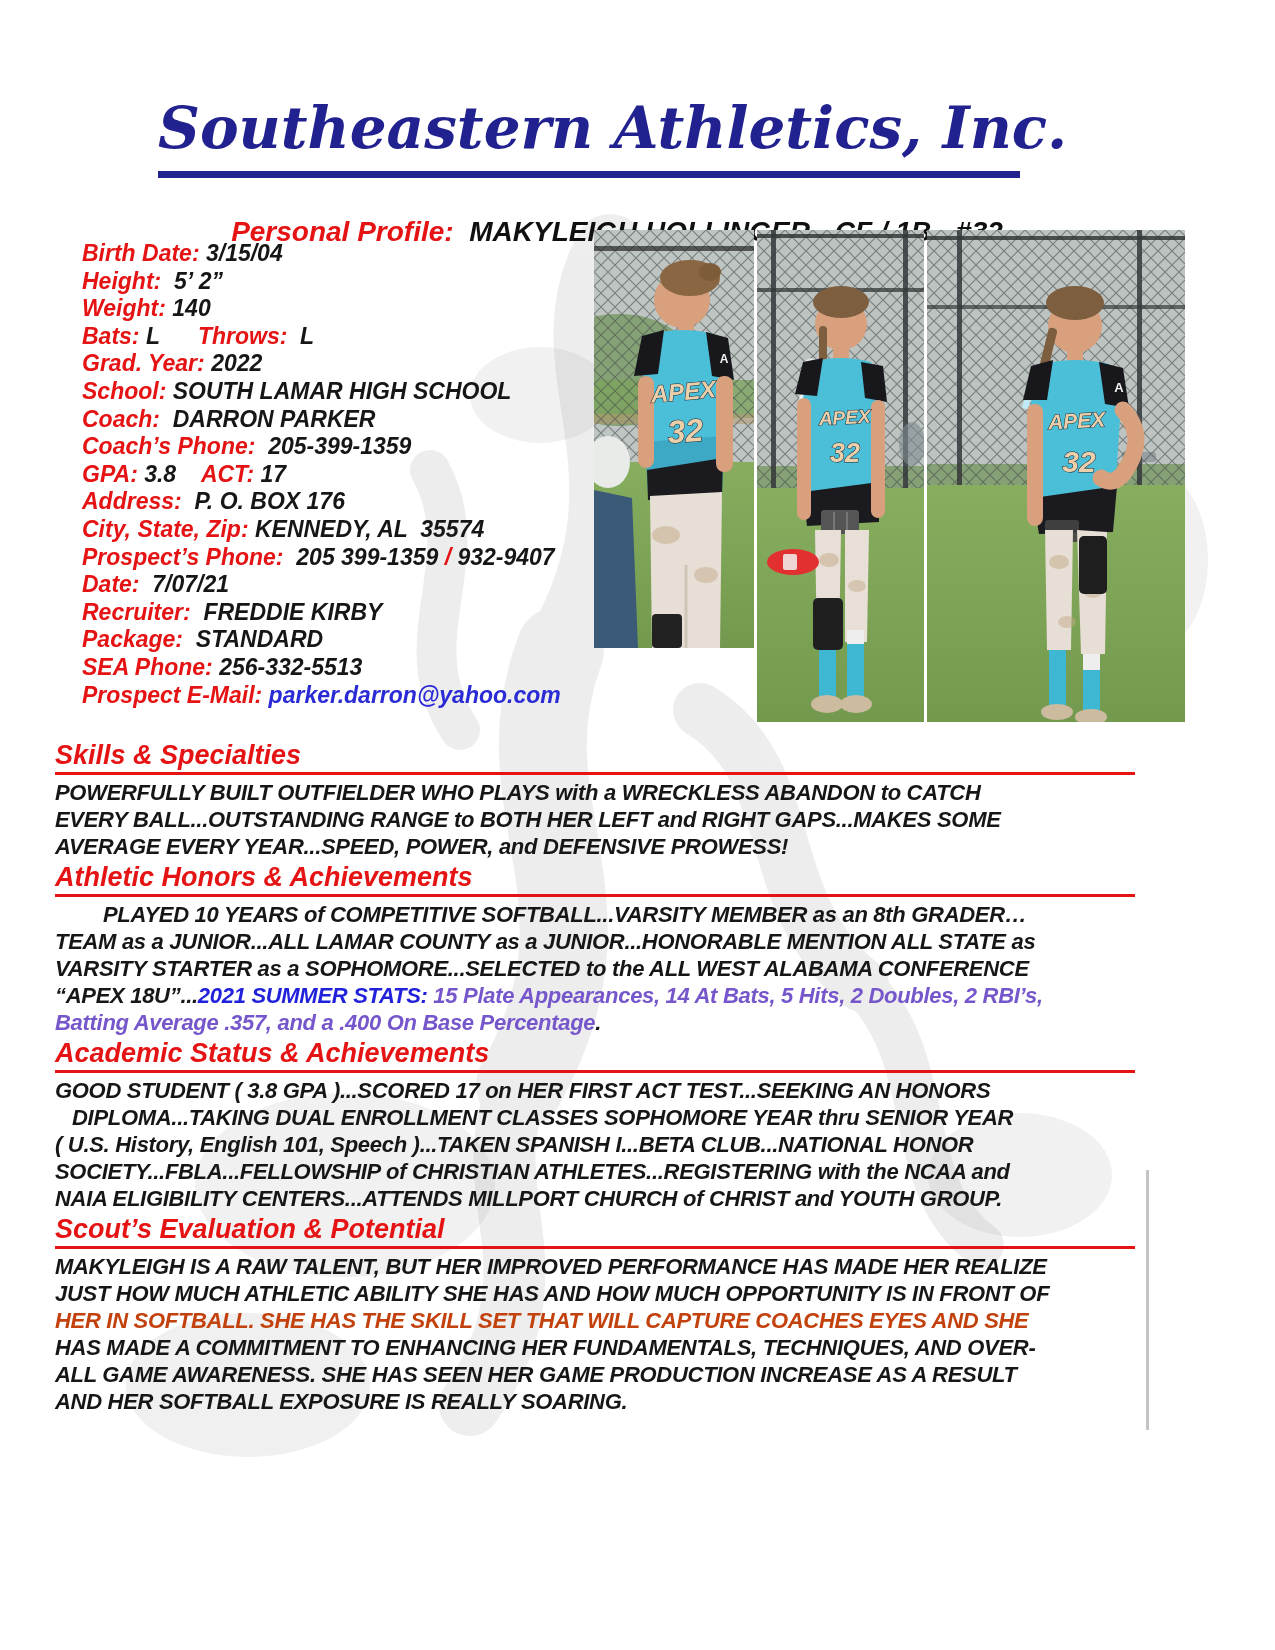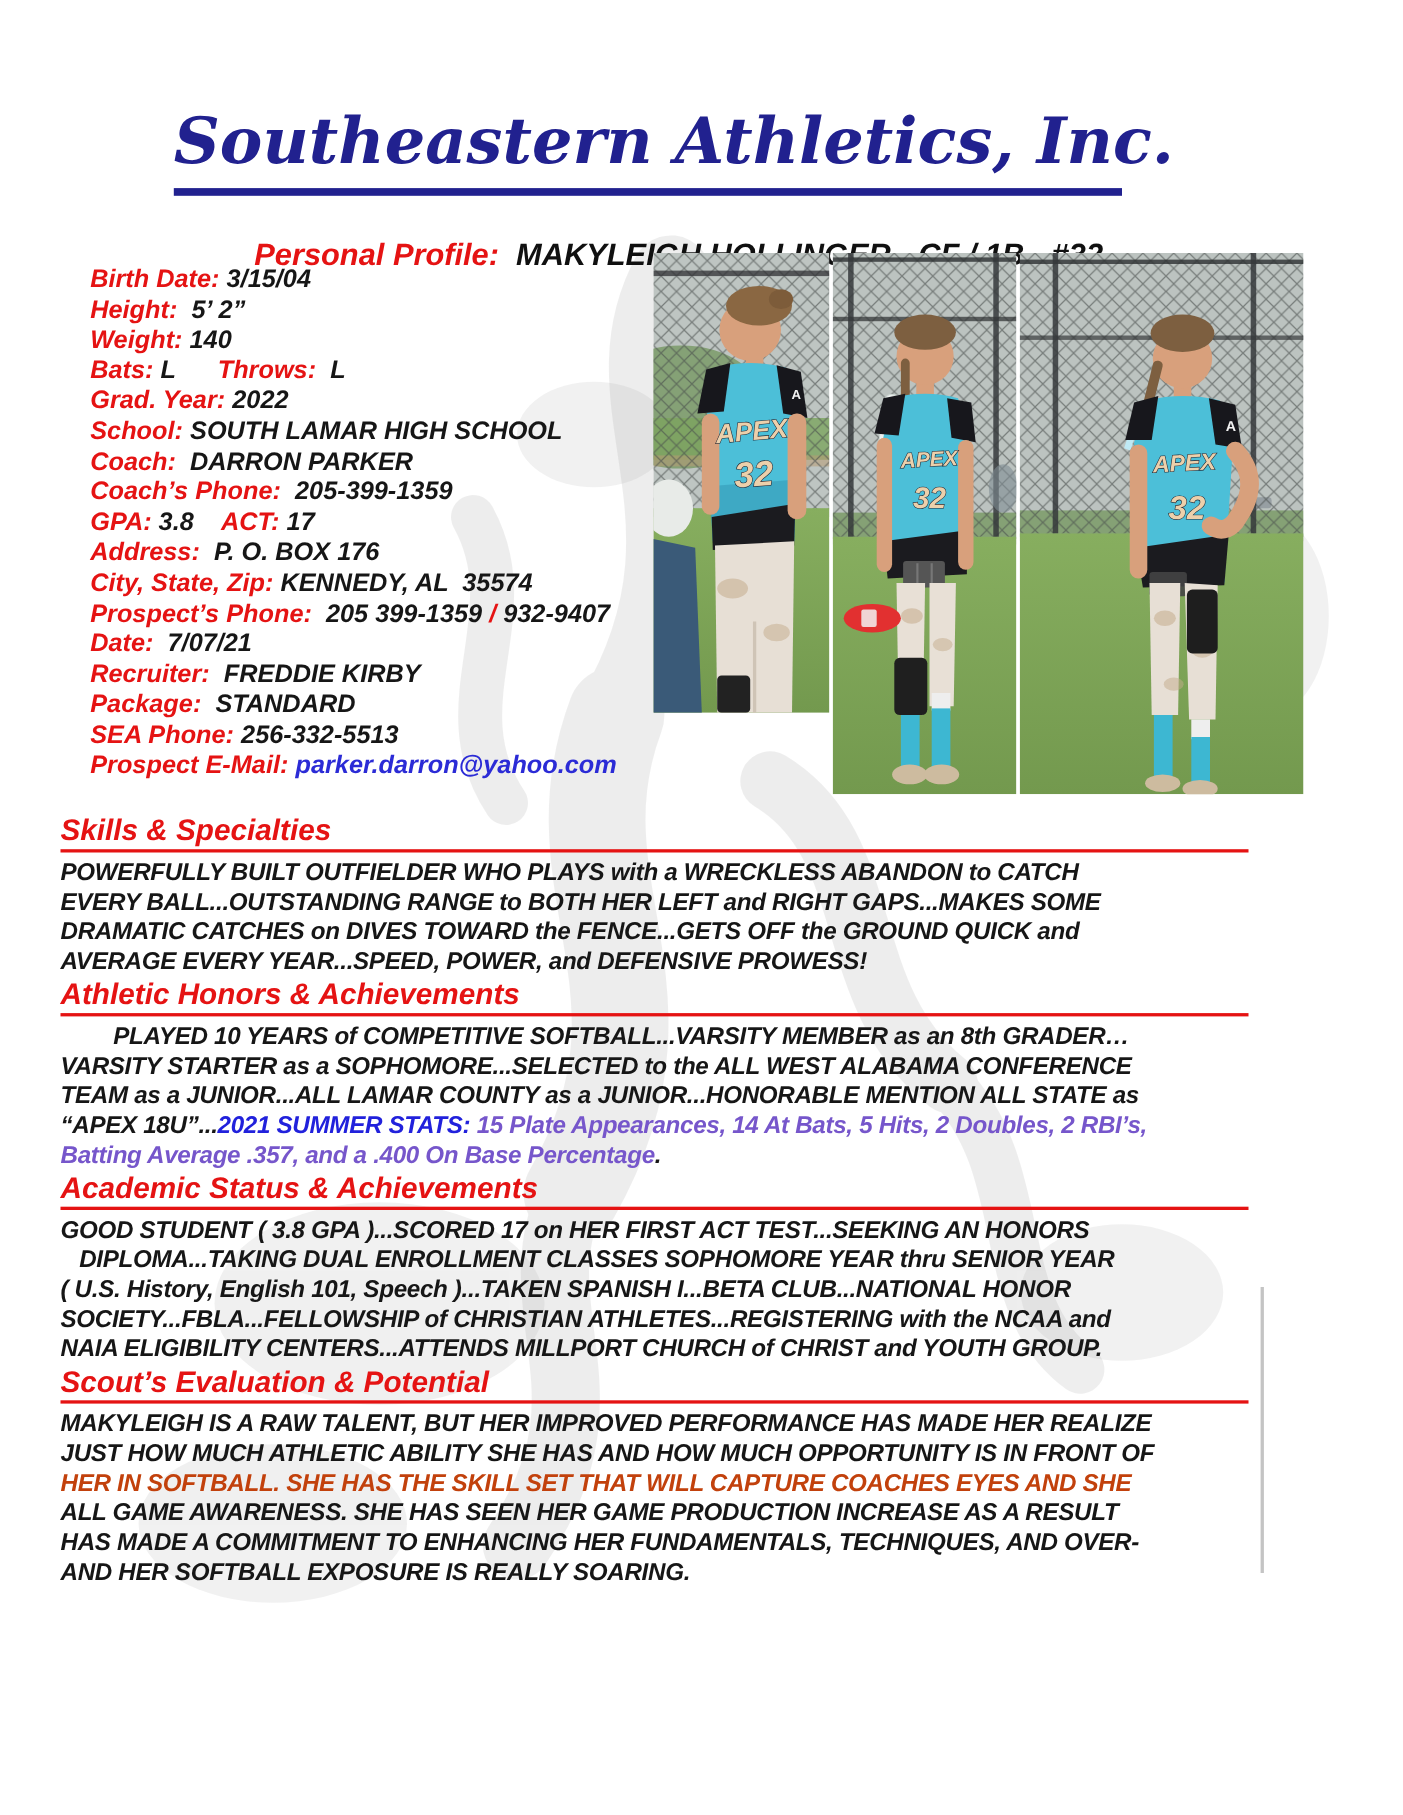--- a/index.html
+++ b/index.html
@@ -220,50 +220,49 @@
       </g>
     </svg>
   </div>
 
   <div class="sections">
       <div class="section">
         <div class="section-heading">Skills &amp; Specialties</div>
         <div class="section-body">
           <div class="body-line"><span style="color: rgb(22, 22, 22);">POWERFULLY BUILT OUTFIELDER WHO PLAYS with a WRECKLESS ABANDON to CATCH</span></div>
           <div class="body-line"><span style="color: rgb(22, 22, 22);">EVERY BALL...OUTSTANDING RANGE to BOTH HER LEFT and RIGHT GAPS...MAKES SOME</span></div>
-          <div class="body-line"><span style="color: rgb(22, 22, 22);">DRAMATIC CATCHES on DIVES TOWARD the FENCE...GETS OFF the GROUND QUICK and</span></div>
           <div class="body-line"><span style="color: rgb(22, 22, 22);">AVERAGE EVERY YEAR...SPEED, POWER, and DEFENSIVE PROWESS!</span></div>
         </div>
       </div>
       <div class="section">
         <div class="section-heading">Athletic Honors &amp; Achievements</div>
         <div class="section-body">
           <div class="body-line"><span style="color: rgb(22, 22, 22); margin-left: 48px;">PLAYED 10 YEARS of COMPETITIVE SOFTBALL...VARSITY MEMBER as an 8th GRADER…</span></div>
+          <div class="body-line"><span style="color: rgb(22, 22, 22);">TEAM as a JUNIOR...ALL LAMAR COUNTY as a JUNIOR...HONORABLE MENTION ALL STATE as</span></div>
           <div class="body-line"><span style="color: rgb(22, 22, 22);">VARSITY STARTER as a SOPHOMORE...SELECTED to the ALL WEST ALABAMA CONFERENCE</span></div>
-          <div class="body-line"><span style="color: rgb(22, 22, 22);">TEAM as a JUNIOR...ALL LAMAR COUNTY as a JUNIOR...HONORABLE MENTION ALL STATE as</span></div>
           <div class="body-line"><span style="color: rgb(22, 22, 22);">“APEX 18U”...</span><span style="color: rgb(33, 33, 220);">2021 SUMMER STATS:</span><span style="color: rgb(22, 22, 22);"> </span><span style="color: rgb(118, 86, 203);">15 Plate Appearances, 14 At Bats, 5 Hits, 2 Doubles, 2 RBI’s,</span></div>
           <div class="body-line"><span style="color: rgb(118, 86, 203); text-align: center;">Batting Average .357, and a .400 On Base Percentage</span><span style="color: rgb(22, 22, 22);">.</span></div>
         </div>
       </div>
       <div class="section">
         <div class="section-heading">Academic Status &amp; Achievements</div>
         <div class="section-body">
           <div class="body-line"><span style="color: rgb(22, 22, 22);">GOOD STUDENT ( 3.8 GPA )...SCORED 17 on HER FIRST ACT TEST...SEEKING AN HONORS</span></div>
           <div class="body-line"><span style="color: rgb(22, 22, 22); margin-left: 17px;">DIPLOMA...TAKING DUAL ENROLLMENT CLASSES SOPHOMORE YEAR thru SENIOR YEAR</span></div>
           <div class="body-line"><span style="color: rgb(22, 22, 22);">( U.S. History, English 101, Speech )...TAKEN SPANISH I...BETA CLUB...NATIONAL HONOR</span></div>
           <div class="body-line"><span style="color: rgb(22, 22, 22);">SOCIETY...FBLA...FELLOWSHIP of CHRISTIAN ATHLETES...REGISTERING with the NCAA and</span></div>
           <div class="body-line"><span style="color: rgb(22, 22, 22);">NAIA ELIGIBILITY CENTERS...ATTENDS MILLPORT CHURCH of CHRIST and YOUTH GROUP.</span></div>
         </div>
       </div>
       <div class="section">
         <div class="section-heading">Scout’s Evaluation &amp; Potential</div>
         <div class="section-body">
           <div class="body-line"><span style="color: rgb(22, 22, 22);">MAKYLEIGH IS A RAW TALENT, BUT HER IMPROVED PERFORMANCE HAS MADE HER REALIZE</span></div>
           <div class="body-line"><span style="color: rgb(22, 22, 22);">JUST HOW MUCH ATHLETIC ABILITY SHE HAS AND HOW MUCH OPPORTUNITY IS IN FRONT OF</span></div>
           <div class="body-line"><span style="color: #c2410c;">HER IN SOFTBALL. SHE HAS THE SKILL SET THAT WILL CAPTURE COACHES EYES AND SHE</span></div>
+          <div class="body-line"><span style="color: rgb(22, 22, 22);">HAS MADE A COMMITMENT TO ENHANCING HER FUNDAMENTALS, TECHNIQUES, AND OVER-</span></div>
           <div class="body-line"><span style="color: rgb(22, 22, 22);">ALL GAME AWARENESS. SHE HAS SEEN HER GAME PRODUCTION INCREASE AS A RESULT</span></div>
-          <div class="body-line"><span style="color: rgb(22, 22, 22);">HAS MADE A COMMITMENT TO ENHANCING HER FUNDAMENTALS, TECHNIQUES, AND OVER-</span></div>
           <div class="body-line"><span style="color: rgb(22, 22, 22);">AND HER SOFTBALL EXPOSURE IS REALLY SOARING.</span></div>
         </div>
       </div>
     </div>
 
 </div>
 
 </body></html>

